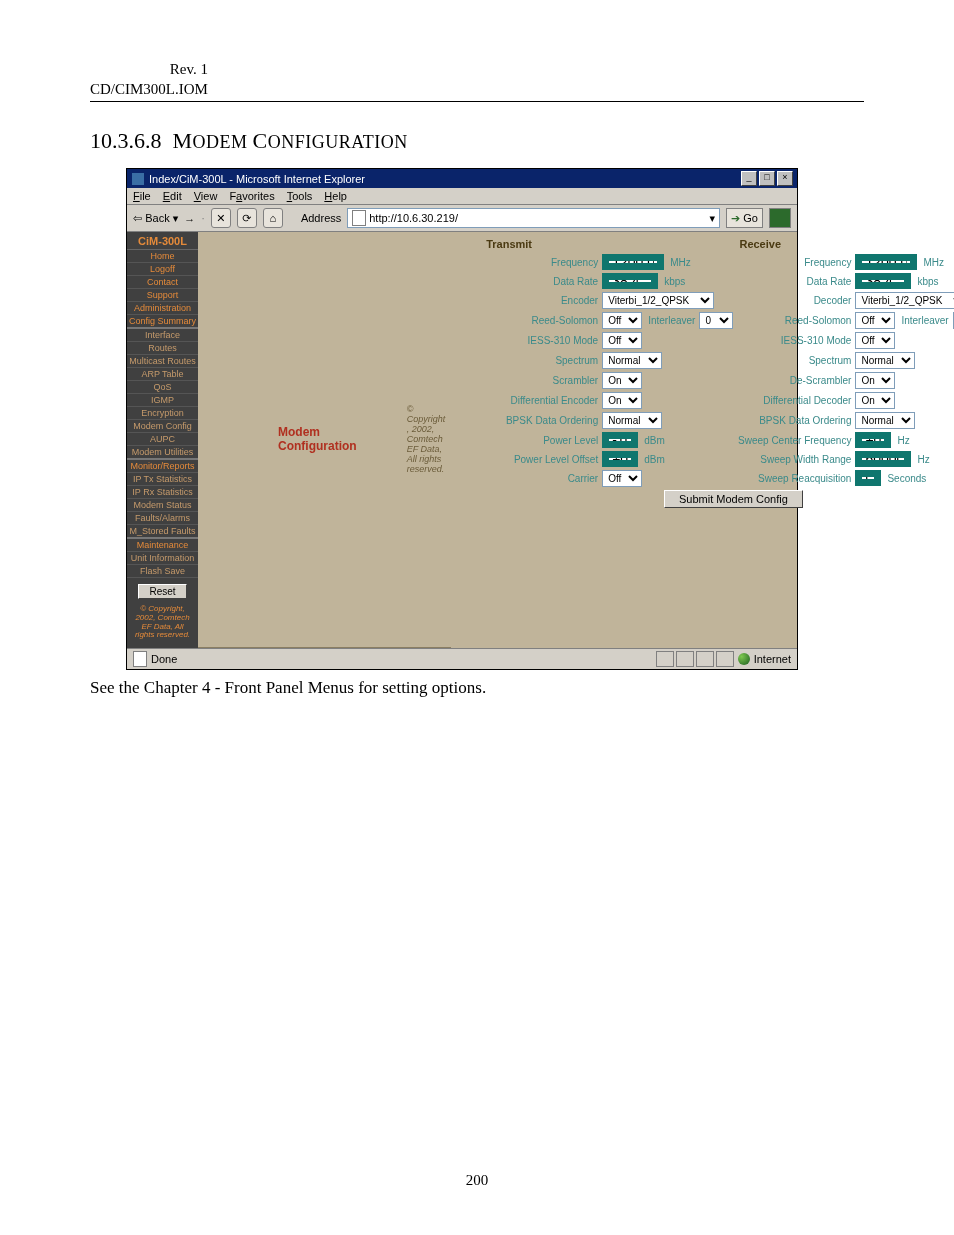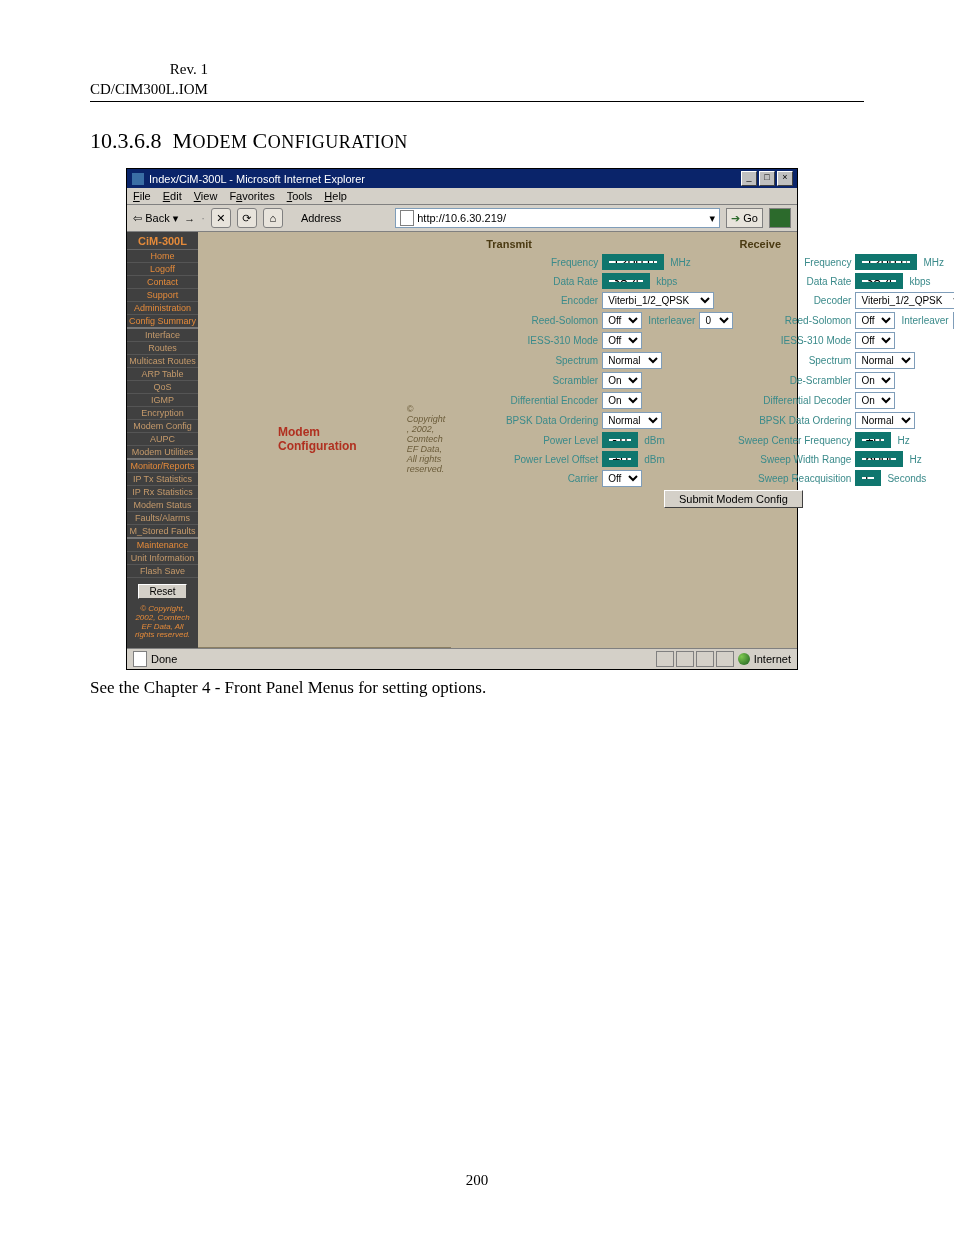--- a/index.html
+++ b/index.html
@@ -105,21 +105,20 @@
     align-items: center;
     justify-content: center;
     font-size: 11px;
   }
   .tb-sep { color: #808080; }
   .addrbox {
     flex: 1;
     display: flex;
     align-items: flex-end;
     gap: 4px;
-    margin-left: 48px;
   }
   .addrfield {
     flex: 1;
     height: 18px;
     background: #fff;
     border: 1px solid #7F9DB9;
     padding: 0 4px;
     display: flex;
     align-items: center;
     font-size: 11px;
@@ -249,21 +248,21 @@
   }
   .txt {
     height: 16px;
     border: 7px solid #0f766e;
     background: #fff;
     font-size: 14px;
     padding: 0 3px;
     box-sizing: border-box;
   }
   .w60 { width: 62px; }
-  .w40 { width: 48px; }
+  .w40 { width: 56px; }
   .w34 { width: 36px; }
   .w26 { width: 26px; }
   .sel {
     height: 17px;
     border: 1px solid #7F9DB9;
     background: #fff;
     font-size: 10px;
     padding: 0 1px;
   }
   .centered-row {

